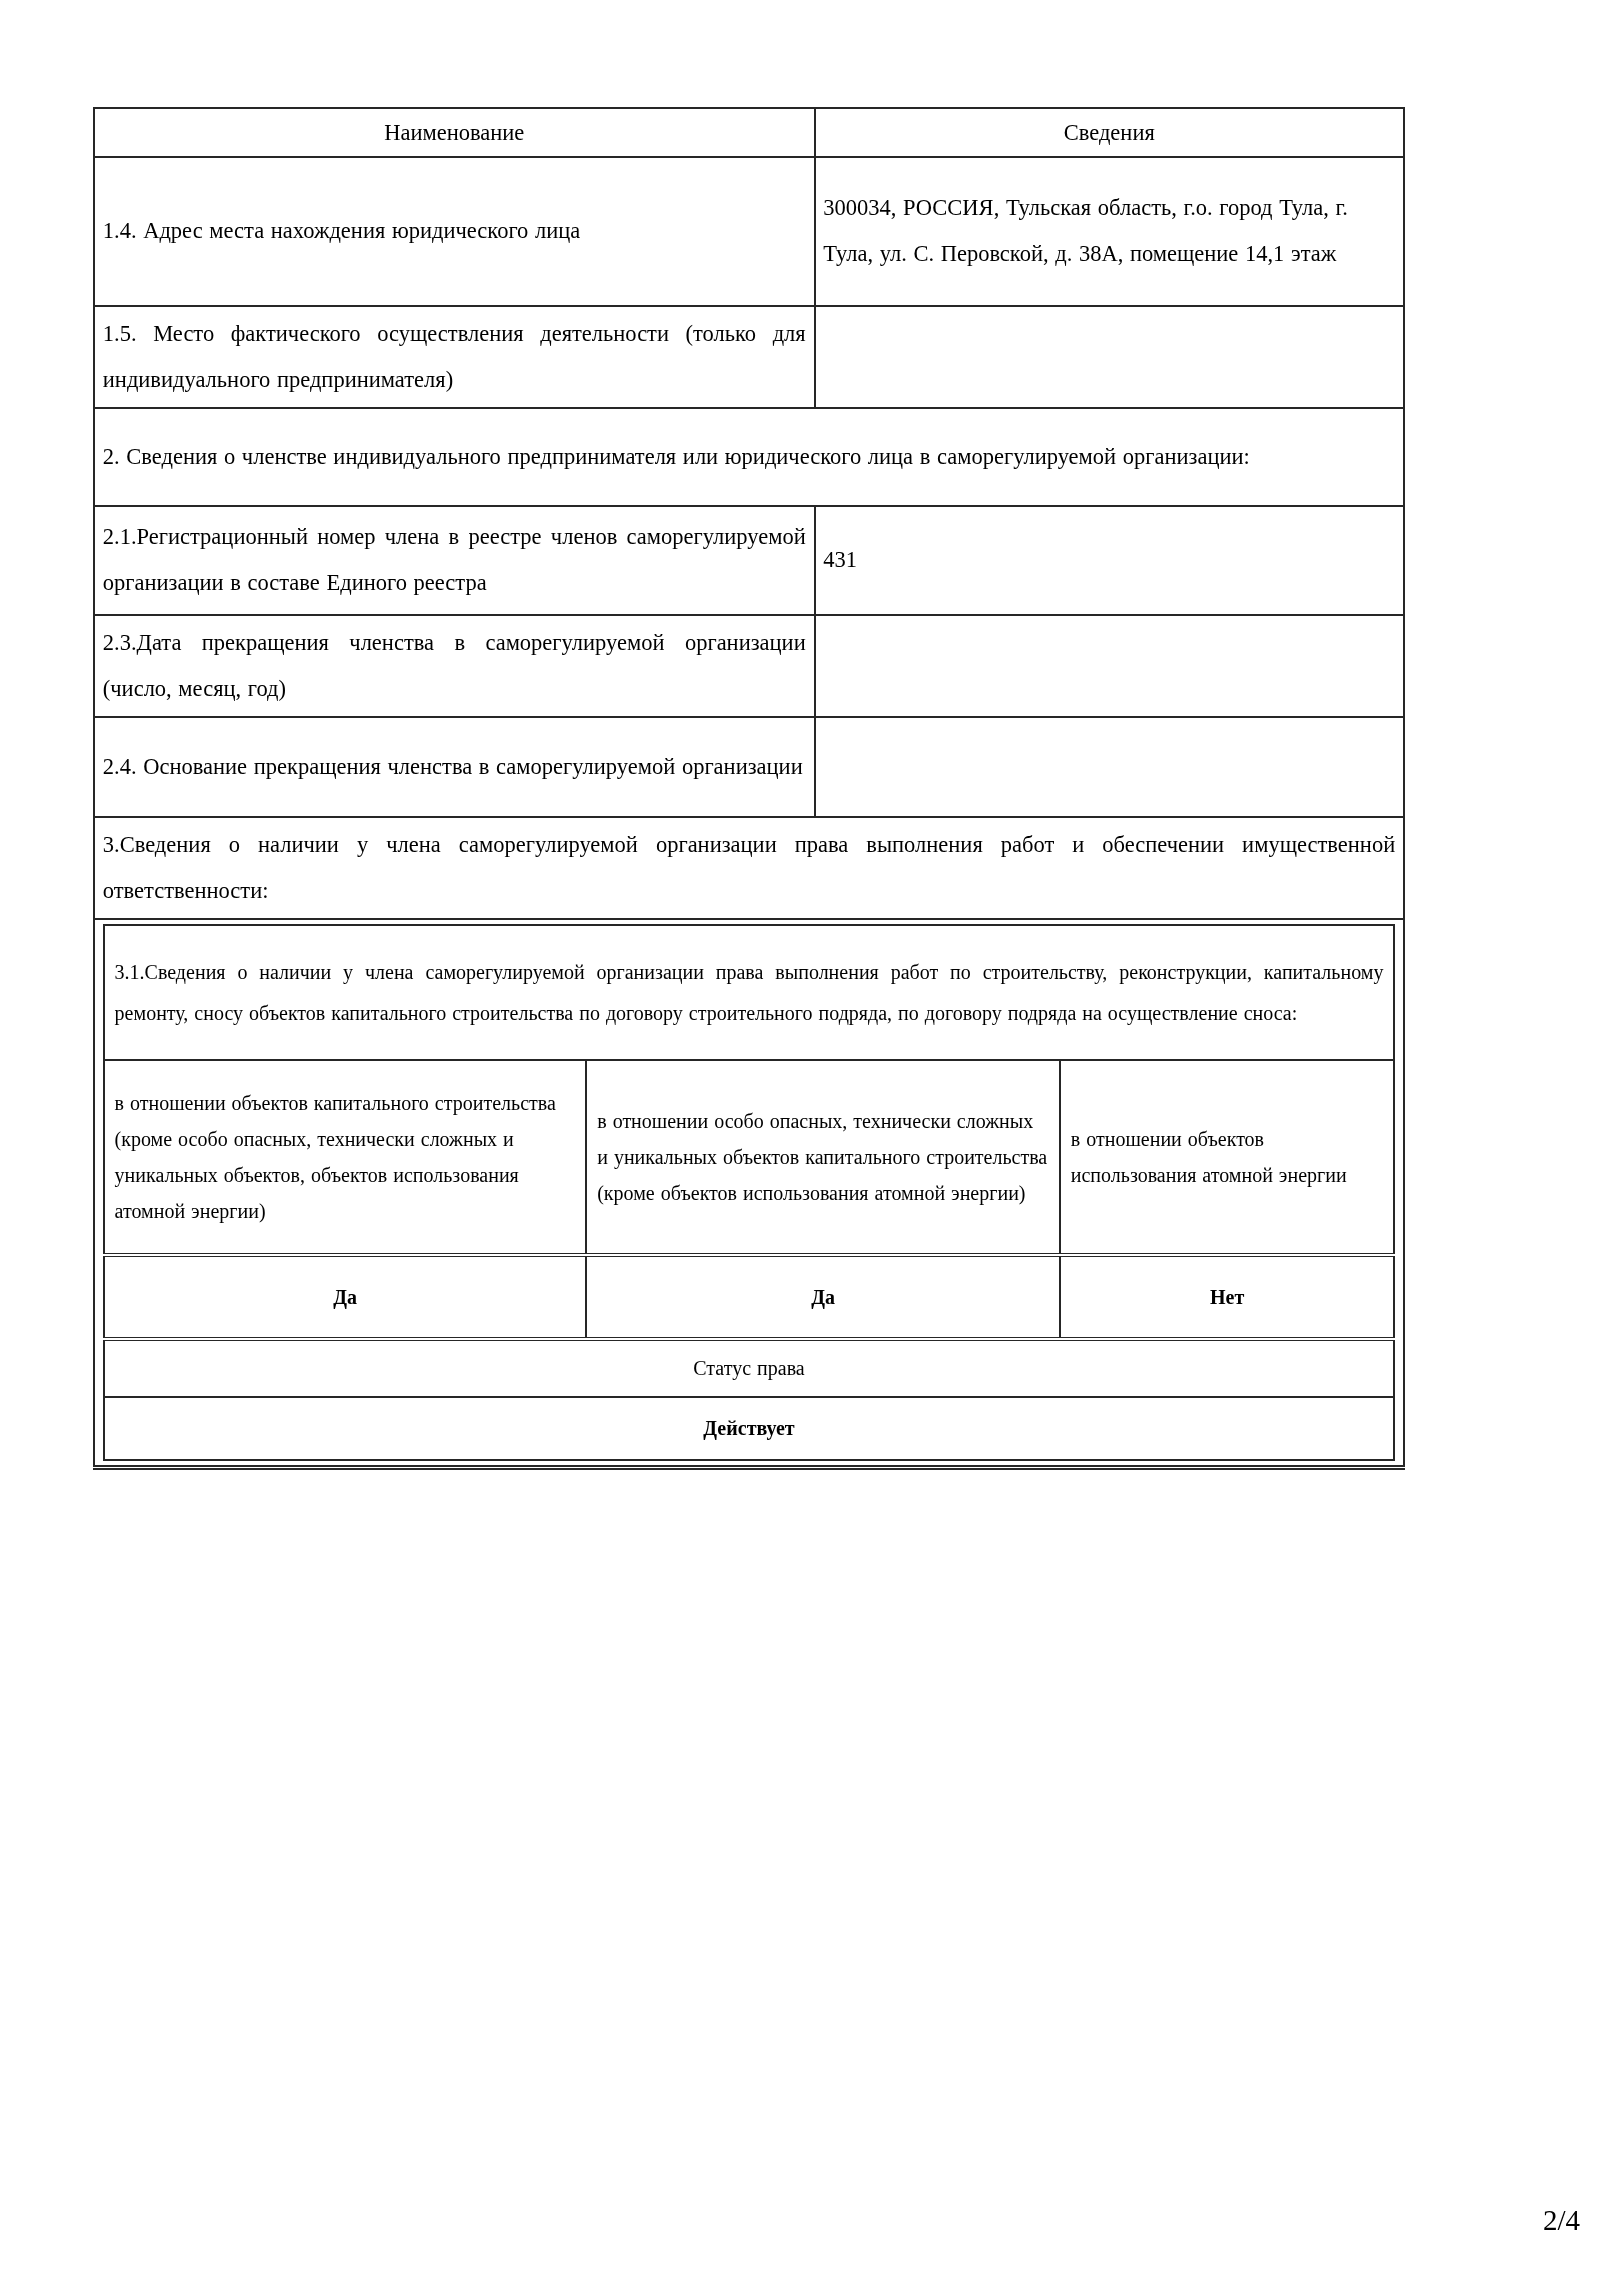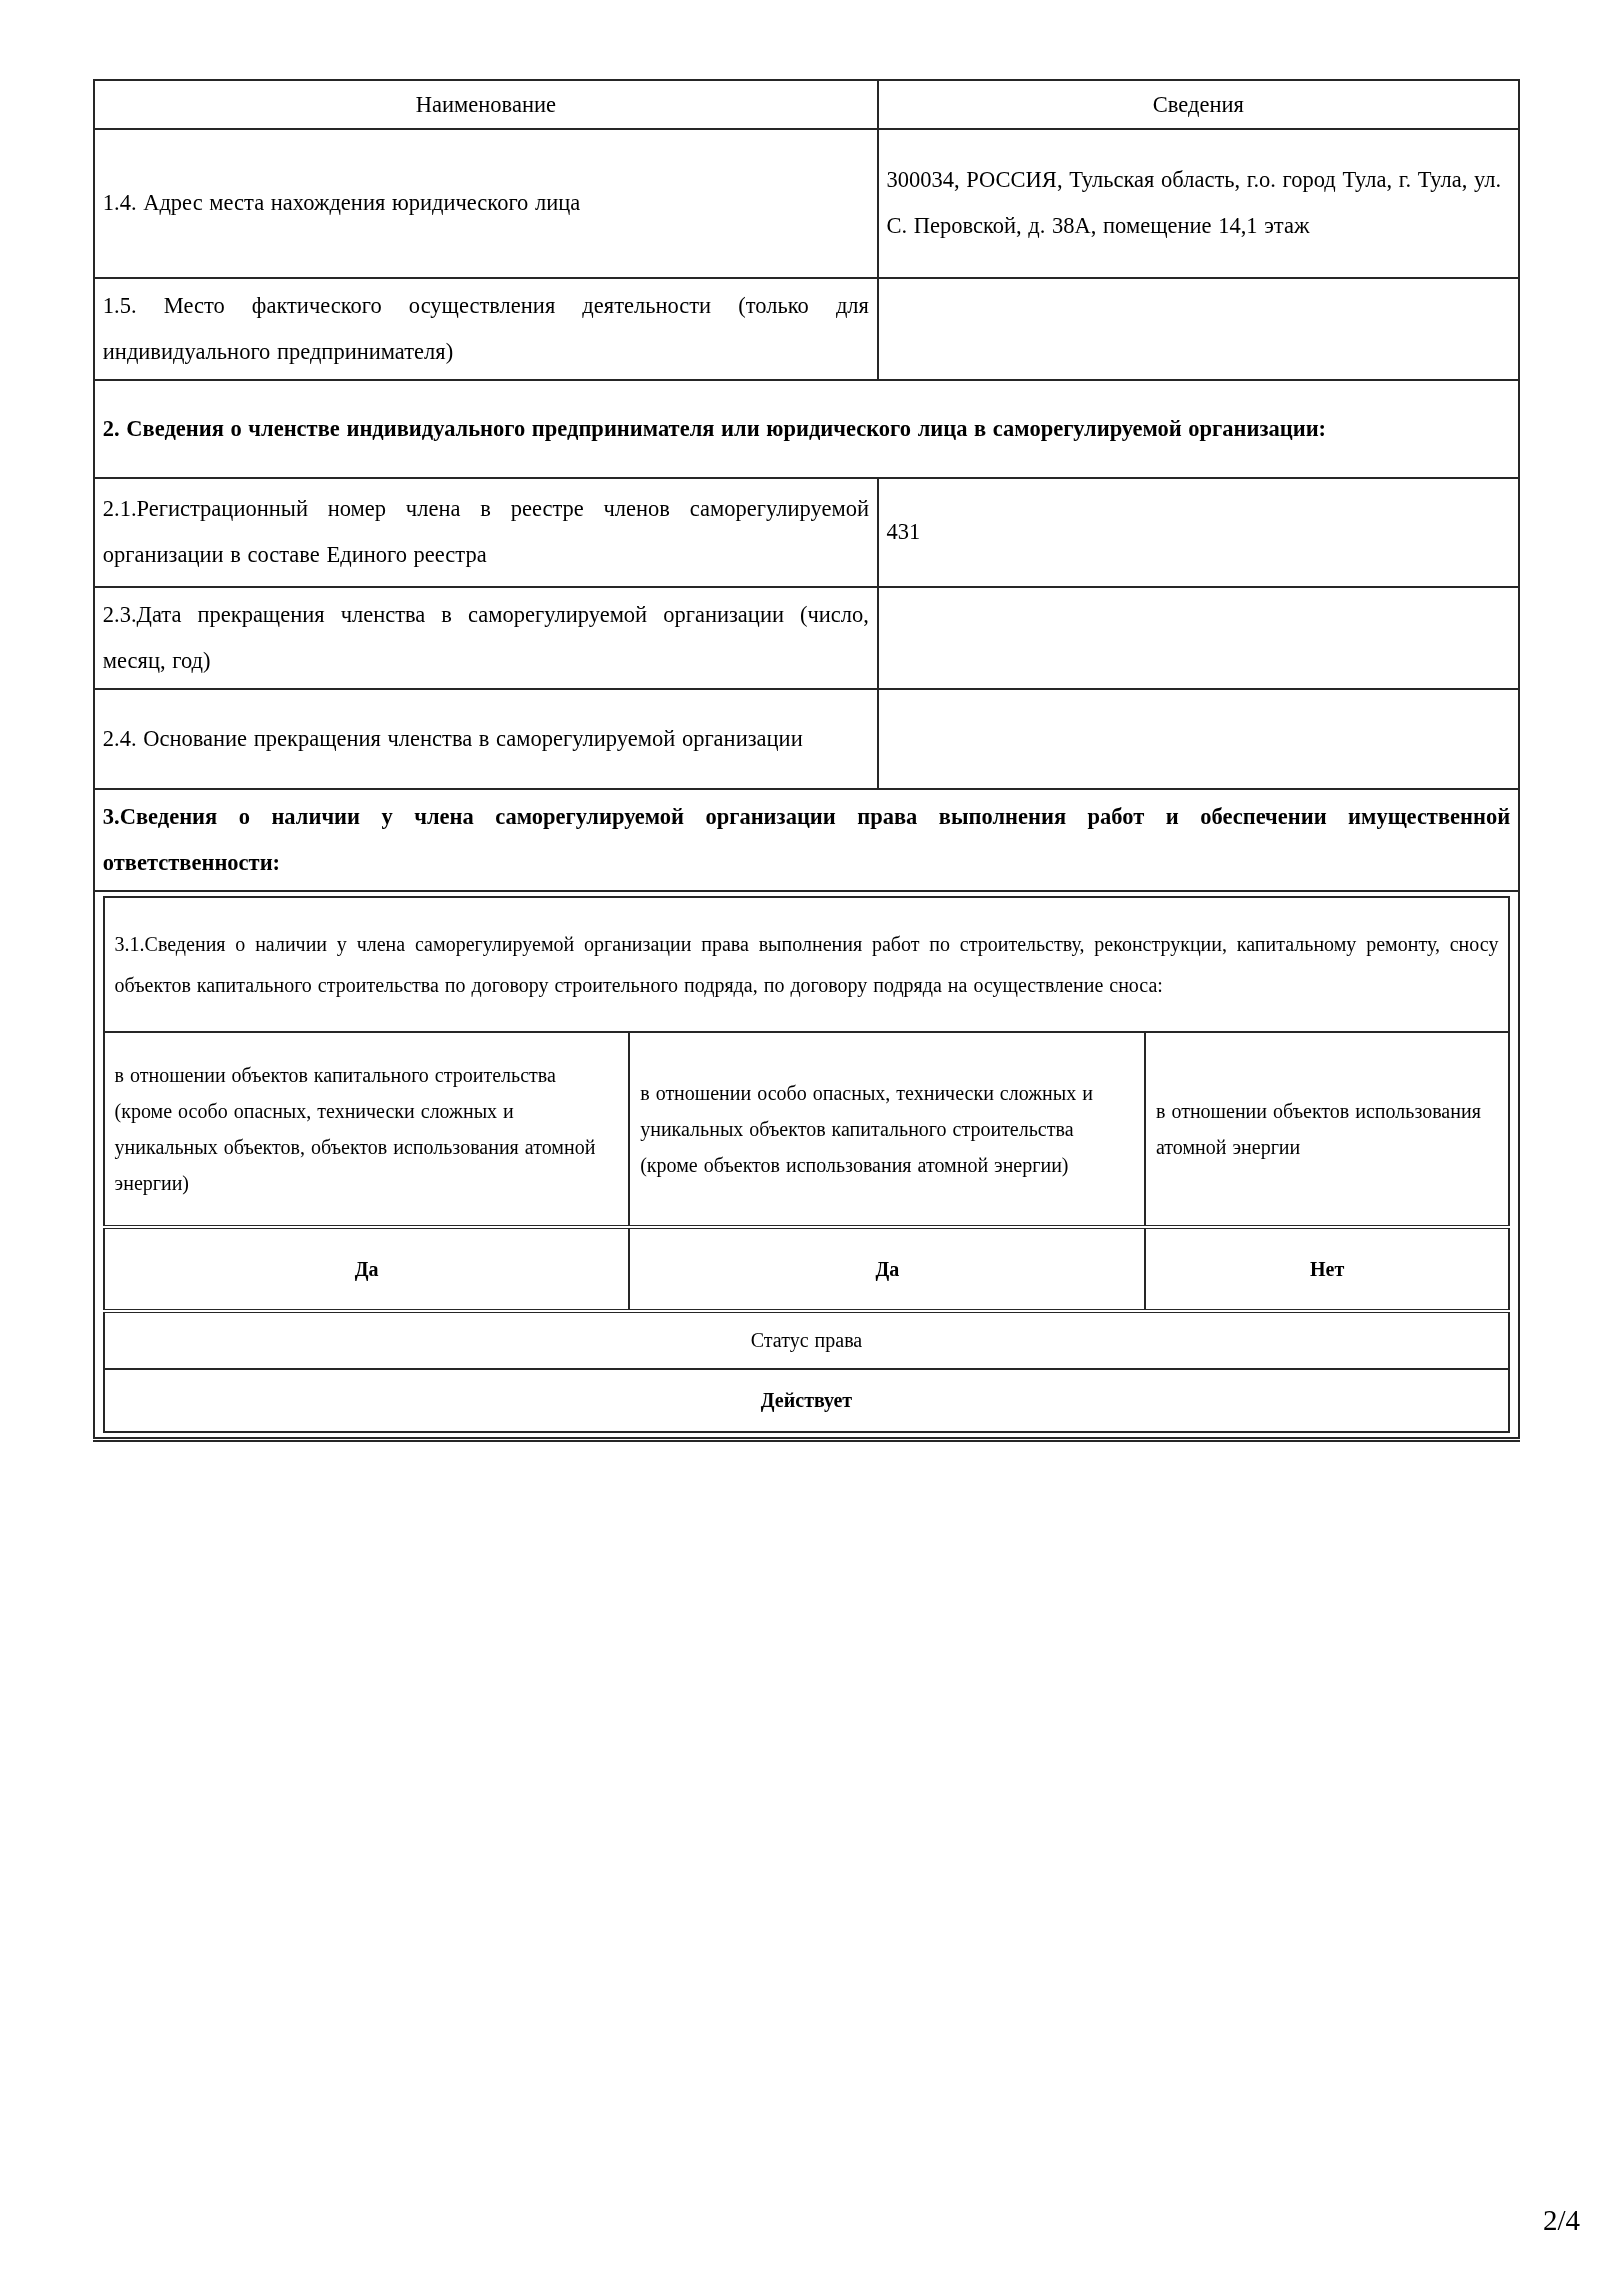--- a/index.html
+++ b/index.html
@@ -8,22 +8,22 @@
     width: 1621px;
     height: 2293px;
     background: #ffffff;
     font-family: "Liberation Serif", "DejaVu Serif", serif;
     color: #000000;
     overflow: hidden;
   }
   table.main {
     position: absolute;
     left: 93px;
-    top: 79px;
-    width: 1427px;
+    top: 107px;
+    width: 1312px;
     border-collapse: collapse;
     table-layout: fixed;
     border: 2.9px solid #262626;
     border-bottom: 5.9px double #262626;
   }
   table.main col.c1 { width: 55%; }
   table.main col.c2 { width: 45%; }
   table.main td {
     border: 2px solid #262626;
     font-size: 22.5px;
@@ -34,21 +34,21 @@
   }
   tr.head td {
     height: 43px;
     text-align: center;
     line-height: 1.3;
     padding: 2px 7.8px;
   }
   td.label-cell { text-align: justify; }
   td.value-cell { text-align: left; }
   td.section-cell {
-    font-weight: bold;
+    font-weight: normal;
     text-align: justify;
     line-height: 2.15;
     height: 88px;
     border-top: 2.9px solid #262626;
     border-bottom: 2.9px solid #262626;
     padding: 3.9px 7.8px;
     margin-left: 11px;
   }
   tr.row-1-4 td { height: 139px; }
   tr.row-1-5 td { height: 86px; }

